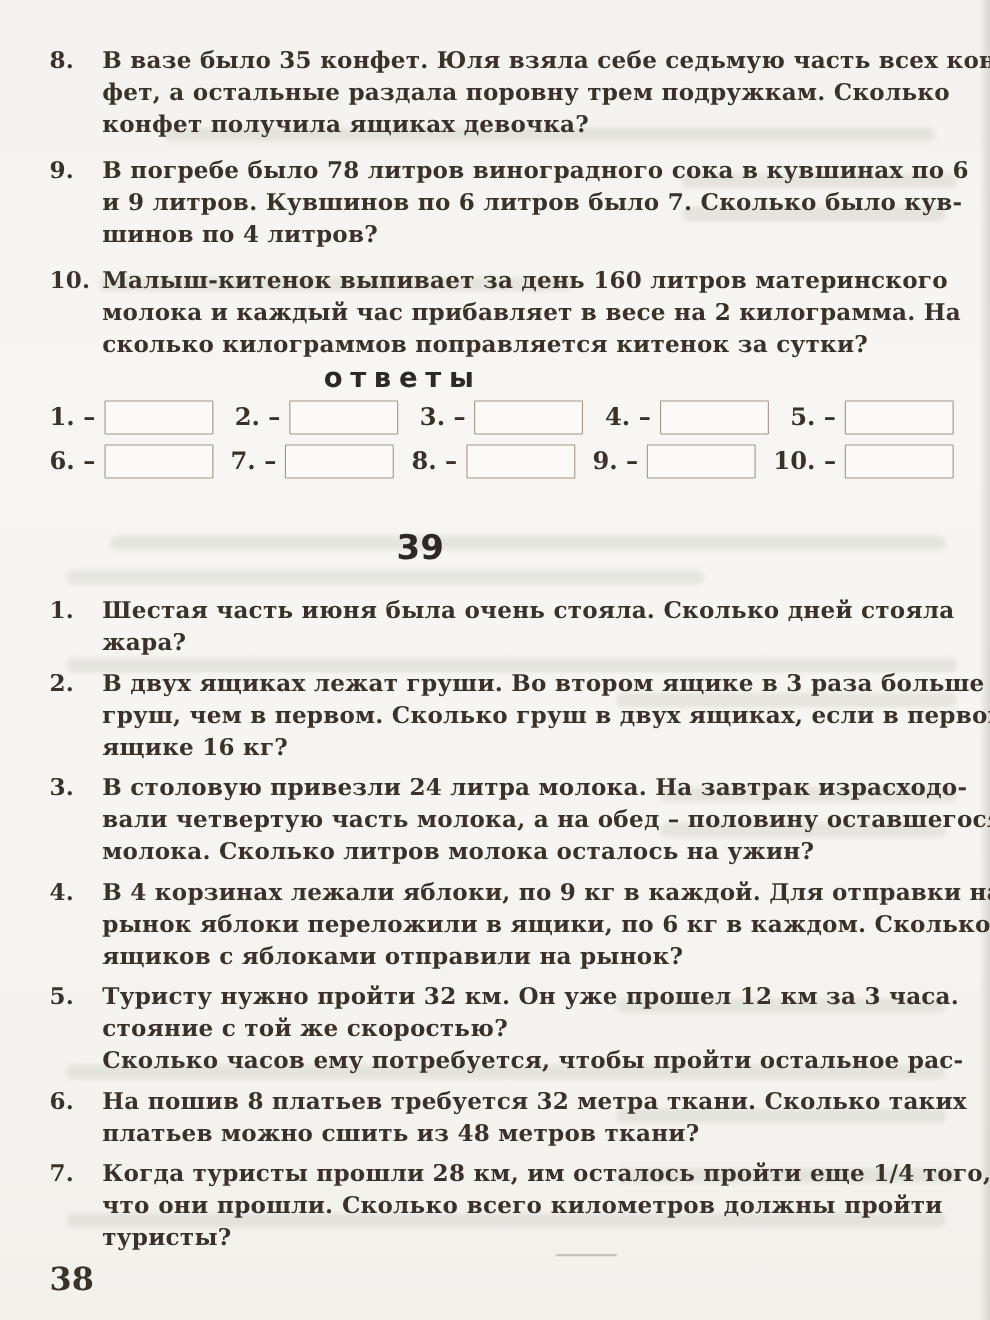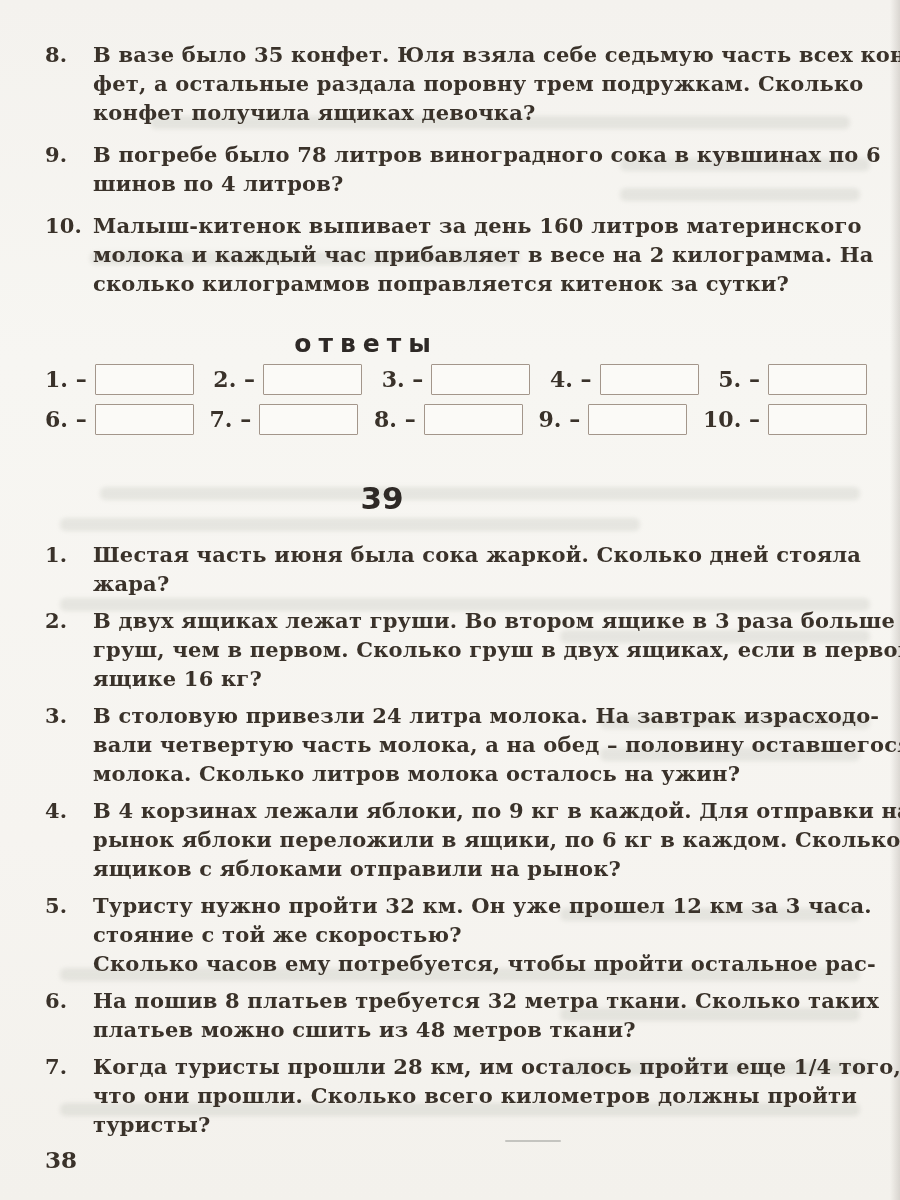--- a/index.html
+++ b/index.html
@@ -77,21 +77,21 @@
   .section-number{
     position:absolute;top:480px;left:0;width:764px;margin:0;
     text-align:center;
     font-family:"DejaVu Sans","Liberation Sans",sans-serif;
     font-size:31px;font-weight:700;
     color:var(--heading-ink);
   }
 
   .page-number{
     position:absolute;left:45px;top:1146px;
-    font-size:23px;font-weight:600;
+    font-size:29px;font-weight:600;
   }
 </style>
 </head>
 <body>
 
 <div class="sheet">
 
   <div class="bleed-layer">
     <div class="bleed" style="left:150px;top:116px;width:700px;"></div>
     <div class="bleed" style="left:620px;top:158px;width:250px;"></div>
@@ -119,20 +119,21 @@
         <div class="ptext">
           <div class="pline just">В вазе было 35 конфет. Юля взяла себе седьмую часть всех кон-</div>
           <div class="pline just">фет, а остальные раздала поровну трем подружкам. Сколько</div>
           <div class="pline">конфет получила ящиках девочка?</div>
         </div>
       </div>
       <div class="problem">
         <div class="pnum">9.</div>
         <div class="ptext">
           <div class="pline just">В погребе было 78 литров виноградного сока в кувшинах по 6</div>
+          <div class="pline just">и 9 литров. Кувшинов по 6 литров было 7. Сколько было кув-</div>
           <div class="pline">шинов по 4 литров?</div>
         </div>
       </div>
       <div class="problem">
         <div class="pnum">10.</div>
         <div class="ptext">
           <div class="pline just">Малыш-китенок выпивает за день 160 литров материнского</div>
           <div class="pline just">молока и каждый час прибавляет в весе на 2 килограмма. На</div>
           <div class="pline">сколько килограммов поправляется китенок за сутки?</div>
         </div>
@@ -187,21 +188,21 @@
         </div>
       </div>
     </div>
 
   <h2 class="section-number">39</h2>
 
   <section class="problems s39" id="s39-problems">
       <div class="problem">
         <div class="pnum">1.</div>
         <div class="ptext">
-          <div class="pline just">Шестая часть июня была сока жаркой. Сколько дней стояла</div>
+          <div class="pline just">Шестая часть июня была очень стояла. Сколько дней стояла</div>
           <div class="pline">жара?</div>
         </div>
       </div>
       <div class="problem">
         <div class="pnum">2.</div>
         <div class="ptext">
           <div class="pline just">В двух ящиках лежат груши. Во втором ящике в 3 раза больше</div>
           <div class="pline just">груш, чем в первом. Сколько груш в двух ящиках, если в первом</div>
           <div class="pline">ящике 16 кг?</div>
         </div>

